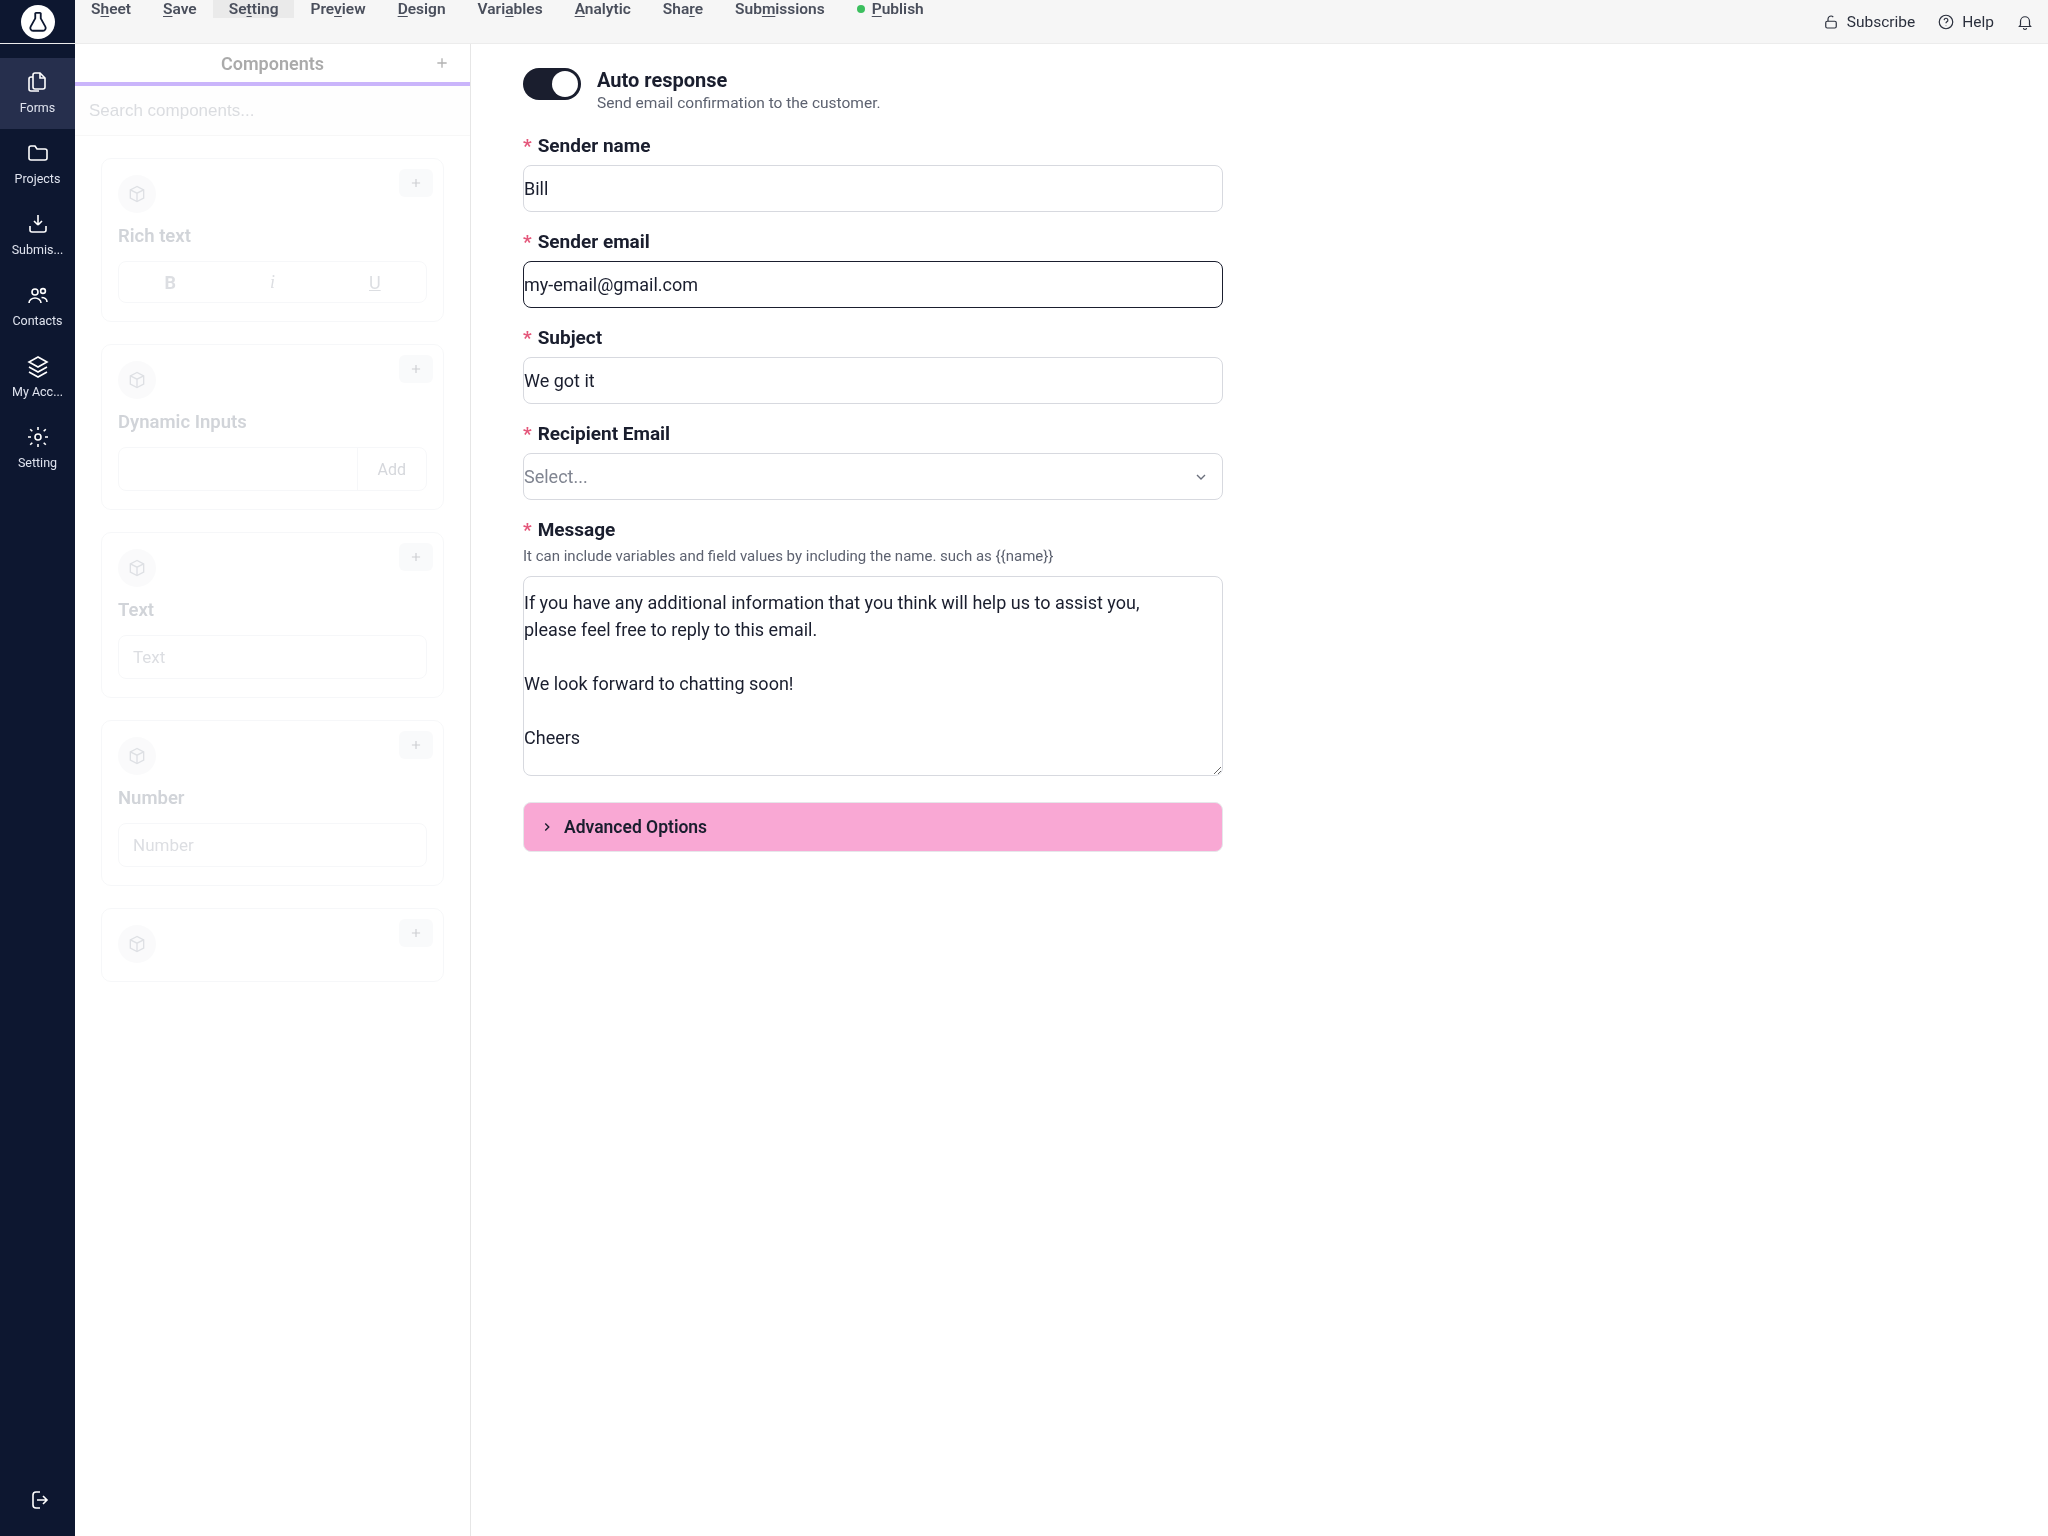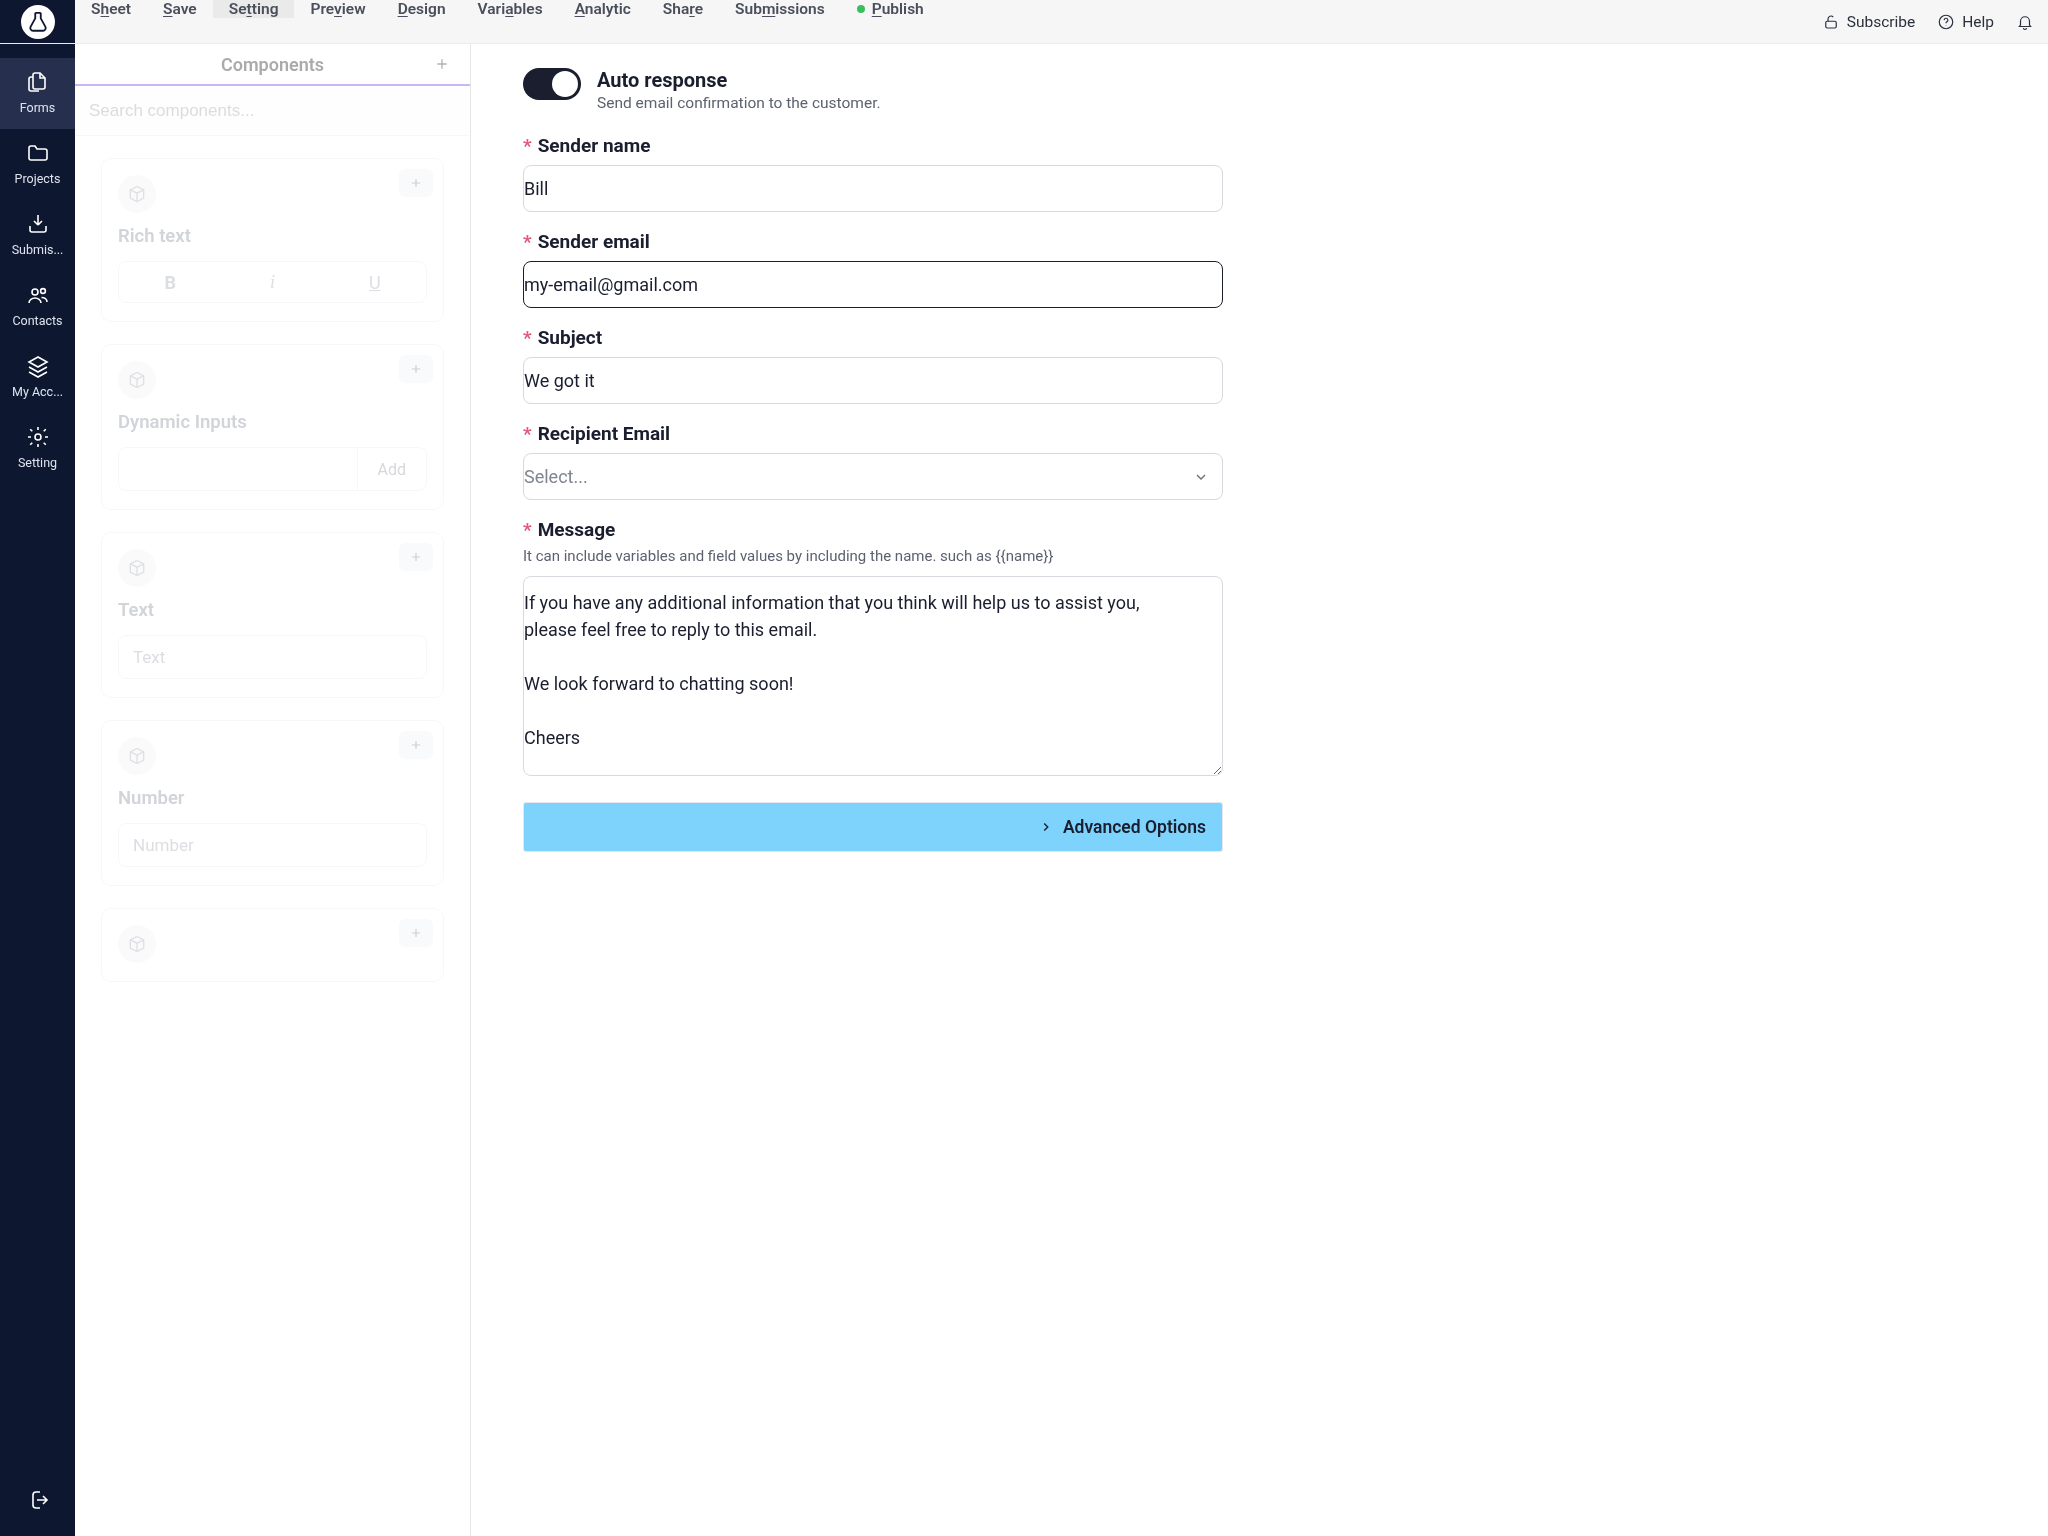--- a/index.html
+++ b/index.html
@@ -136,21 +136,21 @@
     top:0; bottom:0; left:0; right:0;
     background: rgba(255,255,255,0.55);
     pointer-events:none;
   }
   .comp-header {
     display: flex;
     align-items: center;
     justify-content: center;
     height: 42px;
     position: relative;
-    border-bottom: 2px solid #8b5cf6;
+    border-bottom: 4px solid #8b5cf6;
   }
   .comp-title {
     font-size: 18px;
     font-weight: 600;
     color: #444;
   }
   .comp-add {
     position: absolute;
     right: 16px;
     top: 50%;
@@ -282,28 +282,27 @@
   .textarea-input{
     height:200px;
     resize:vertical;
     line-height:1.5;
     overflow-y:auto;
     white-space:pre-wrap;
   }
   .adv{
     max-width:700px;
     margin-top:22px;
-    background:#7dd3fc;
+    background:#f9a8d4;
     border:1px solid #e6e7ea;
-    border-radius:3px;
+    border-radius:8px;
     padding:14px 16px;
     display:flex;align-items:center;gap:10px;
     font-size:17.5px;font-weight:600;color:#1a1e2e;
     cursor:pointer;
-    justify-content:flex-end;
   }
 </style>
 </head>
 <body>
 
 <div class="topbar">
   <div class="brand-cell">
     <div class="brand-logo">
       <svg width="22" height="22" viewBox="0 0 24 24">
           <path d="M9 2v6l-5 9a3 3 0 0 0 2.6 4.5h10.8A3 3 0 0 0 20 17l-5-9V2M9 2h6" stroke="#0d1730" stroke-width="2" fill="none" stroke-linejoin="round"></path>

